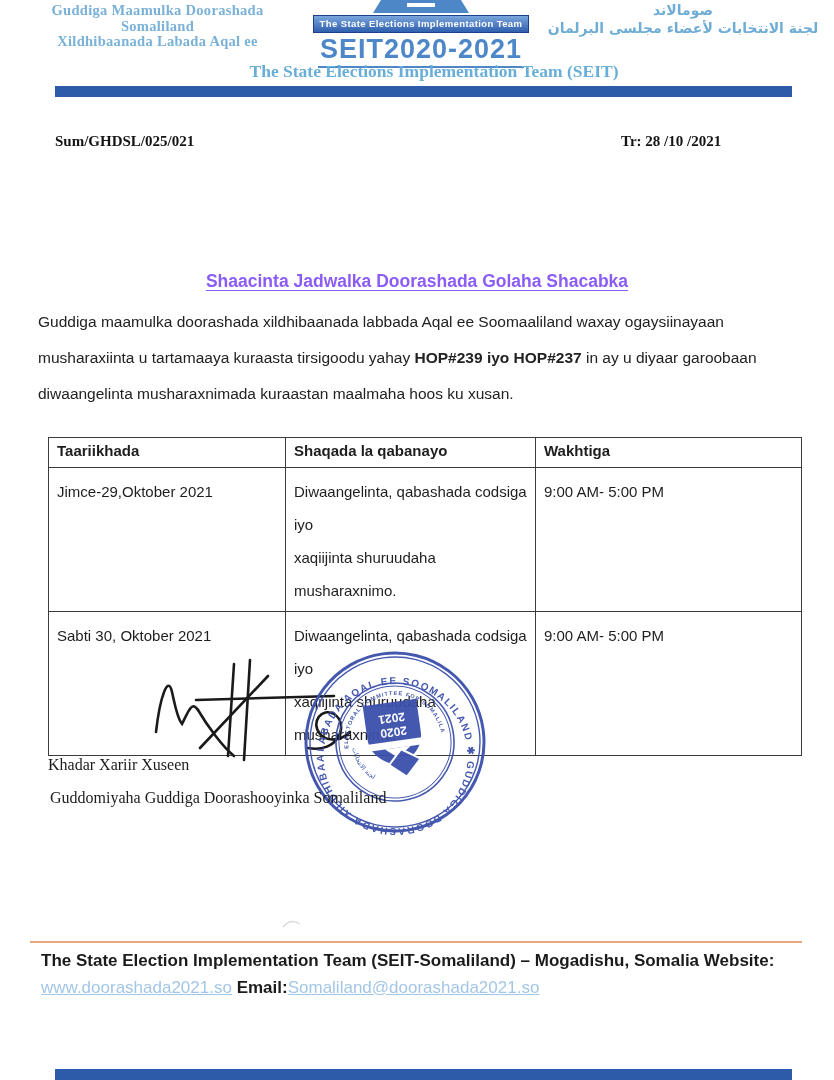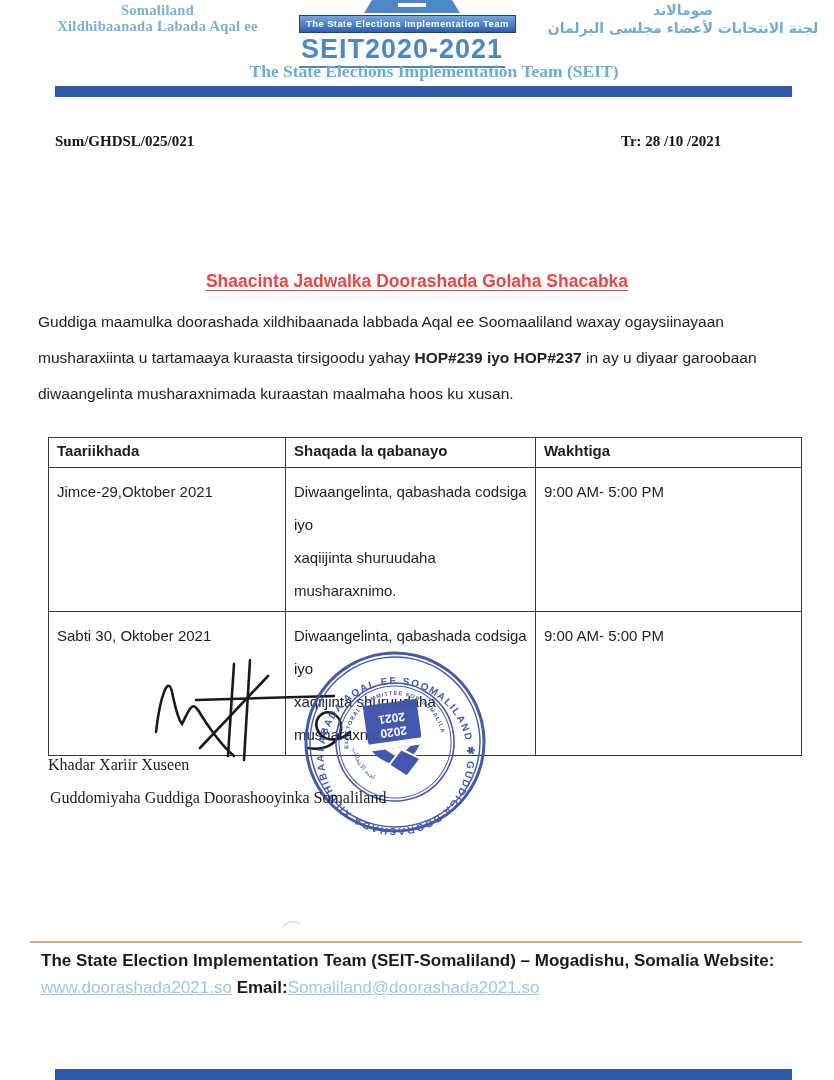--- a/index.html
+++ b/index.html
@@ -7,21 +7,21 @@
   .page {
     position:relative; width:834px; height:1080px; background:#ffffff;
     font-family:"Liberation Sans", sans-serif; overflow:hidden; margin:0 auto;
   }
   
   .hdr-left {
     position:absolute; left:20px; top:3px; width:275px; text-align:center;
     font-family:"Liberation Serif", serif; font-weight:bold;
     font-size:14.5px; line-height:15.5px; color:#79b1d8; letter-spacing:.3px;
   }
-  .logo { position:absolute; left:299px; top:0; width:226px; }
+  .logo { position:absolute; left:308px; top:0; width:226px; text-align:center; }
   .logo-ballot { display:block; margin:0 auto; }
   .logo-banner {
     display:inline-block; margin-top:1px; padding:2px 6px 3px 6px;
     background:linear-gradient(#7aa6dc,#2f5fae); border:1px solid #1d3f8f;
     color:#ffffff; font-weight:bold; font-size:9.5px; letter-spacing:.4px; white-space:nowrap;
   }
   .logo-seit {
     display:inline-block; margin-top:1px; padding:0 2px 1px 2px;
     color:#4e87c8; font-weight:bold; font-size:27px; letter-spacing:1px;
     border-bottom:2px solid #4e87c8; white-space:nowrap;
@@ -40,21 +40,21 @@
   
   .ref-num, .ref-date {
     position:absolute; top:133px; font-family:"Liberation Serif", serif;
     font-weight:bold; font-size:15px; color:#141414;
   }
   .ref-num { left:55px; }
   .ref-date { left:621px; }
   
   .doc-title {
     position:absolute; left:0; top:271px; width:834px; text-align:center;
-    font-weight:bold; font-size:17.5px; color:#ef4444;
+    font-weight:bold; font-size:17.5px; color:#8b5cf6;
     text-decoration:underline; text-underline-offset:3px;
   }
   .body-par {
     position:absolute; left:38px; top:304px; width:758px;
     font-size:15.5px; line-height:36px; color:#222222;
   }
   .body-par b { font-weight:bold; }
   
   .sched { position:absolute; left:48px; top:437px; border-collapse:collapse; }
   .sched th, .sched td {
@@ -84,20 +84,21 @@
   .footer-text .l1 { font-weight:bold; }
   .footer-text a { color:#a3c6e6; text-decoration:underline; }
   .footer-text .email-label { font-weight:bold; color:#1b1b1b; }
 </style>
 </head>
 <body>
 
 <div class="page">
 
   <div class="hdr-left">
+    <div>Guddiga Maamulka Doorashada</div>
     <div>Somaliland</div>
     <div>Xildhibaanada Labada Aqal ee</div>
   </div>
 
   <div class="logo">
     <svg class="logo-ballot" width="104" height="13" viewBox="0 0 104 13">
       <polygon points="12,0 92,0 100,13 4,13" fill="#4e87c8"></polygon>
       <rect x="38" y="3" width="28" height="4" fill="#ffffff"></rect>
     </svg>
     <span class="logo-banner">The State Elections Implementation Team</span><br>

